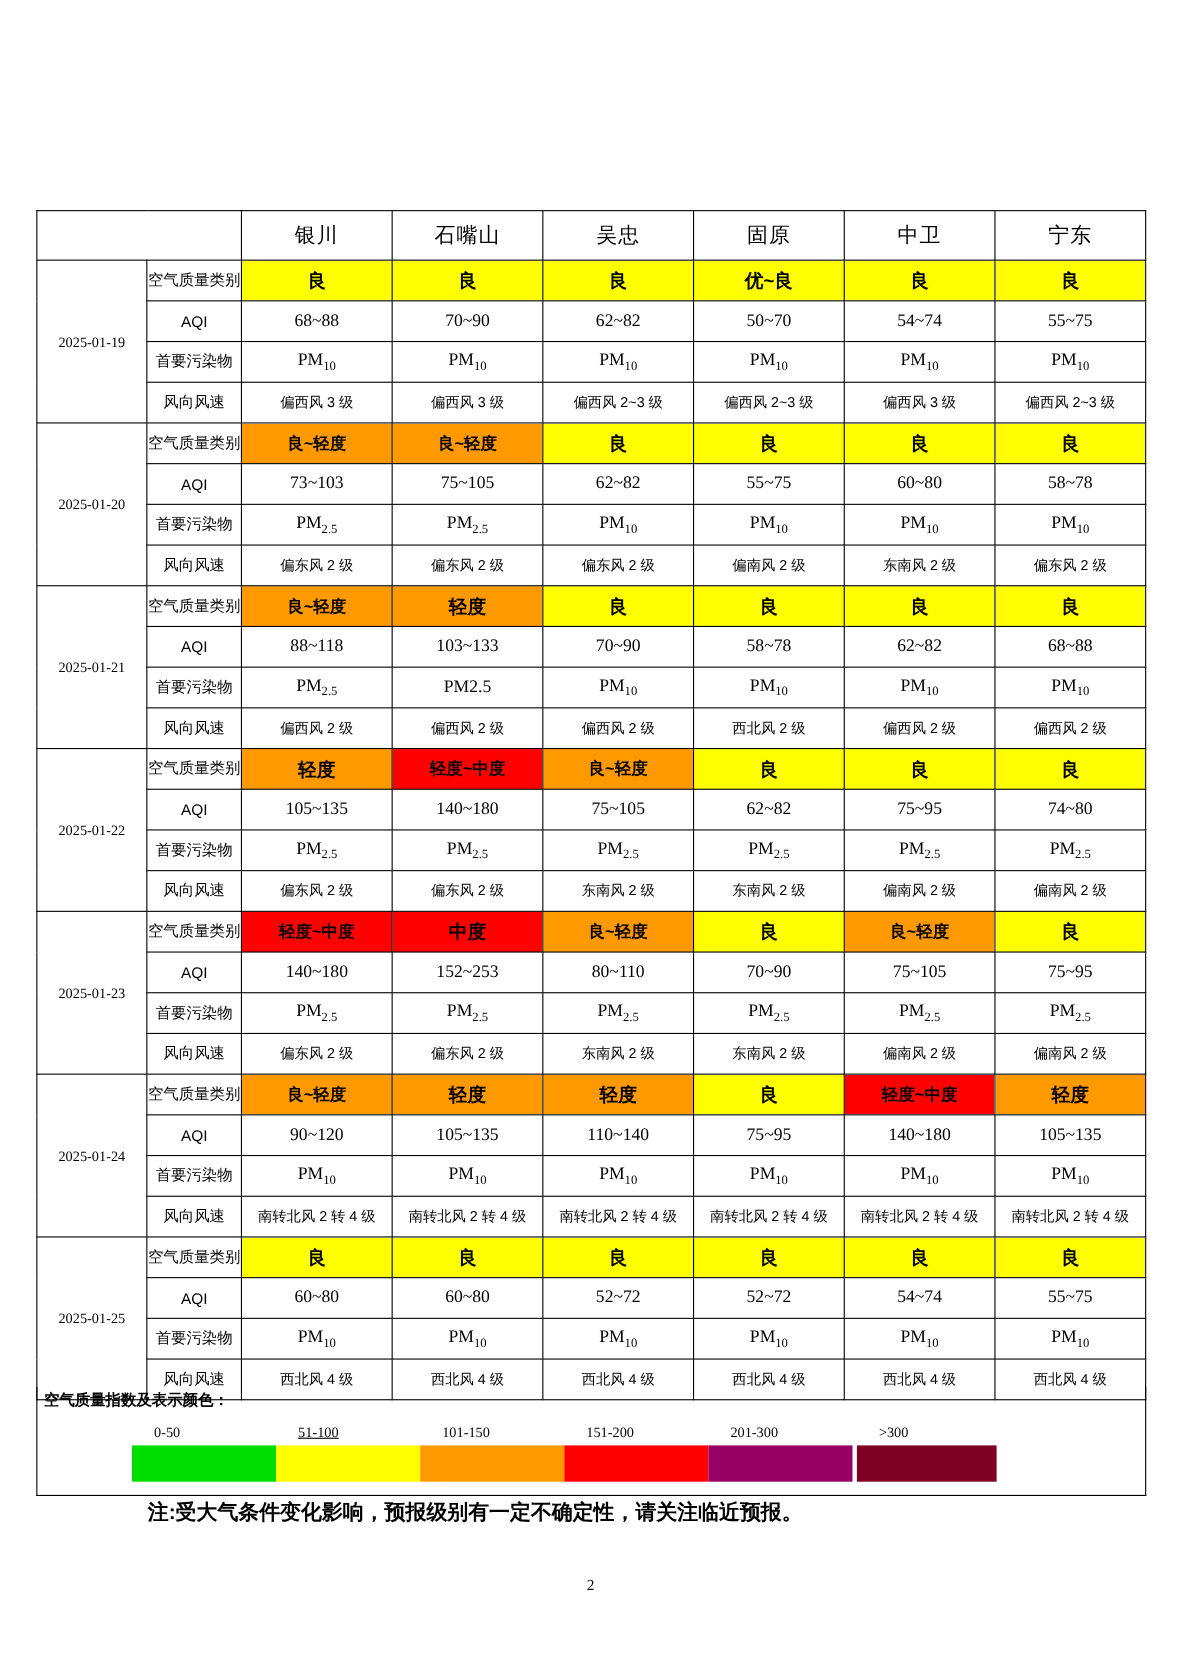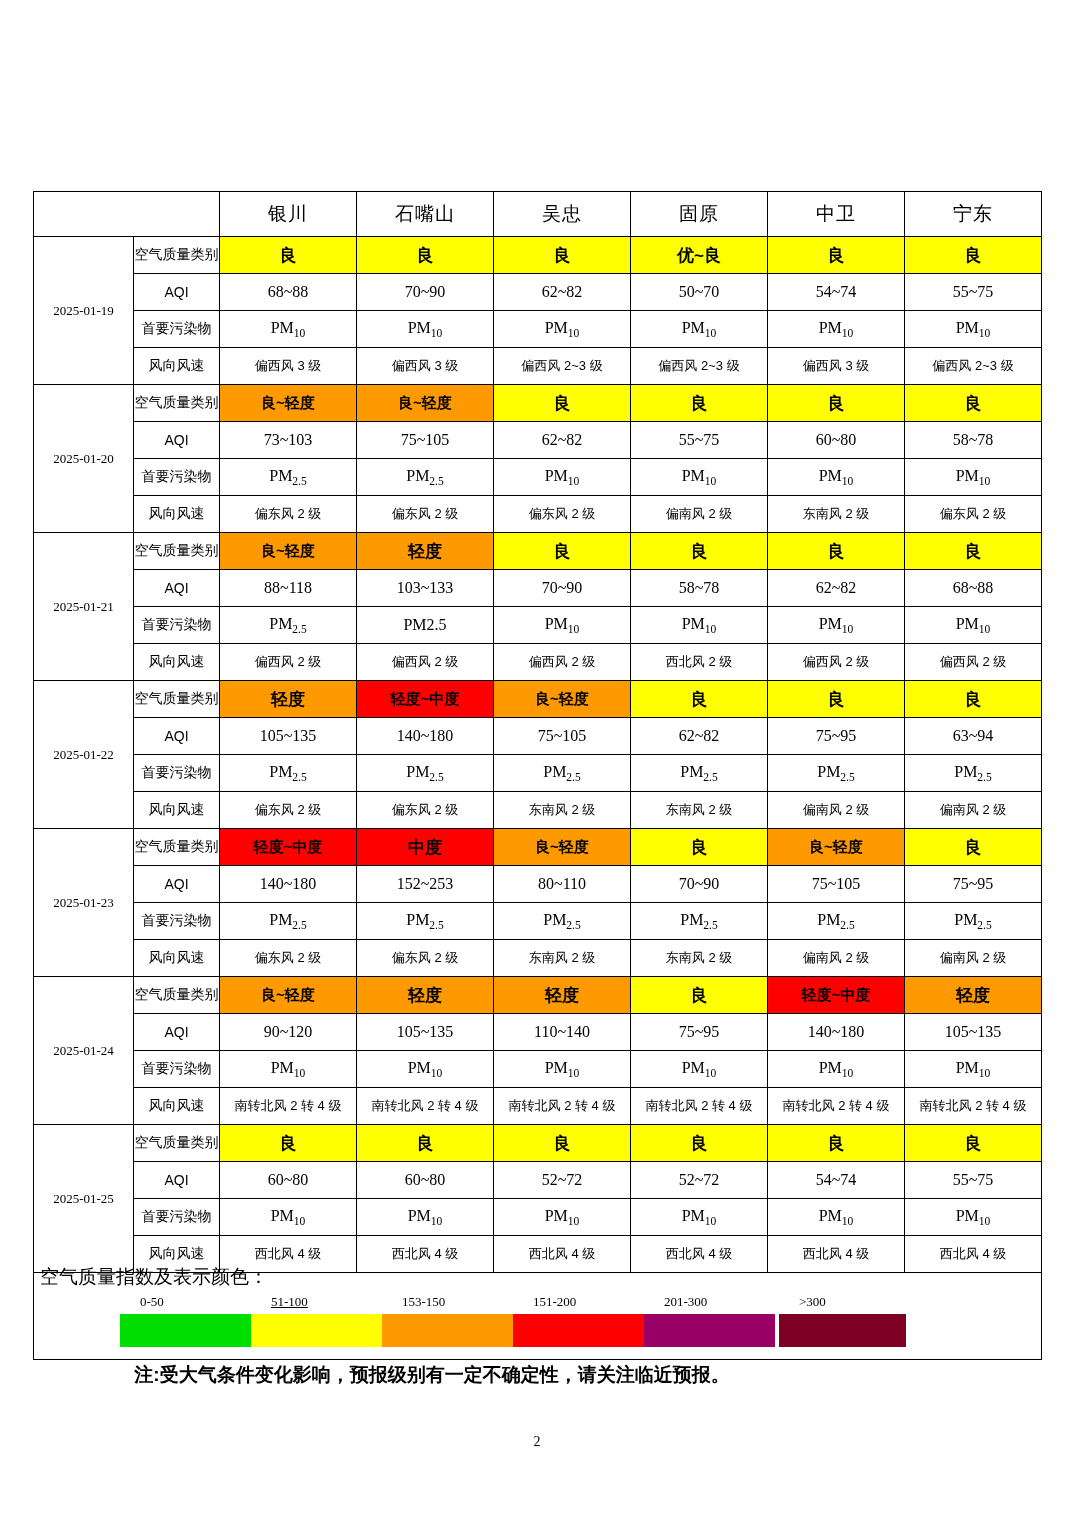--- a/index.html
+++ b/index.html
@@ -115,22 +115,23 @@
     width: 1009px;
     height: 99px;
     border: 1px solid #000000;
     border-top: none;
     box-sizing: border-box;
   }
   .legend-title {
     position: absolute;
     left: 6px;
     top: 3px;
-    font-size: 19px;
-    font-family: "Liberation Sans", "DejaVu Sans", sans-serif;
+    font-size: 14px;
+    font-family: "Liberation Sans", "DejaVu Sans", sans-serif;
+    font-weight: bold;
   }
   .legend-scale {
     position: absolute;
     left: 0; top: 0;
     width: 1009px;
     height: 99px;
   }
   .lg-label {
     position: absolute;
     top: 33px;
@@ -318,21 +319,21 @@
           <td class="val-cell cat-cell" style="background: rgb(255, 255, 0);">良</td>
           <td class="val-cell cat-cell" style="background: rgb(255, 255, 0);">良</td>
         </tr>
         <tr class="data-row">
           <td class="row-label">AQI</td>
           <td class="val-cell aqi-cell">105~135</td>
           <td class="val-cell aqi-cell">140~180</td>
           <td class="val-cell aqi-cell">75~105</td>
           <td class="val-cell aqi-cell">62~82</td>
           <td class="val-cell aqi-cell">75~95</td>
-          <td class="val-cell aqi-cell">63~94</td>
+          <td class="val-cell aqi-cell">74~80</td>
         </tr>
         <tr class="data-row">
           <td class="row-label">首要污染物</td>
           <td class="val-cell pol-cell">PM<span class="sub">2.5</span></td>
           <td class="val-cell pol-cell">PM<span class="sub">2.5</span></td>
           <td class="val-cell pol-cell">PM<span class="sub">2.5</span></td>
           <td class="val-cell pol-cell">PM<span class="sub">2.5</span></td>
           <td class="val-cell pol-cell">PM<span class="sub">2.5</span></td>
           <td class="val-cell pol-cell">PM<span class="sub">2.5</span></td>
         </tr>
@@ -459,21 +460,21 @@
       </tbody>
   </table>
 
   <div class="legend-box">
     <div class="legend-title">空气质量指数及表示颜色：</div>
     <div class="legend-scale">
         <div class="lg-label" style="left: 106px;">0-50</div>
         <div class="lg-swatch" style="left: 86px; width: 131px; background: rgb(0, 221, 0);"></div>
         <div class="lg-label" style="left: 237px; text-decoration: underline;">51-100</div>
         <div class="lg-swatch" style="left: 217px; width: 131px; background: rgb(255, 255, 0);"></div>
-        <div class="lg-label" style="left: 368px;">153-150</div>
+        <div class="lg-label" style="left: 368px;">101-150</div>
         <div class="lg-swatch" style="left: 348px; width: 131px; background: rgb(255, 153, 0);"></div>
         <div class="lg-label" style="left: 499px;">151-200</div>
         <div class="lg-swatch" style="left: 479px; width: 131px; background: rgb(255, 0, 0);"></div>
         <div class="lg-label" style="left: 630px;">201-300</div>
         <div class="lg-swatch" style="left: 610px; width: 131px; background: rgb(153, 0, 102);"></div>
         <div class="lg-label" style="left: 765px;">&gt;300</div>
         <div class="lg-swatch" style="left: 745px; width: 127px; background: rgb(126, 0, 35);"></div>
       </div>
   </div>
 

